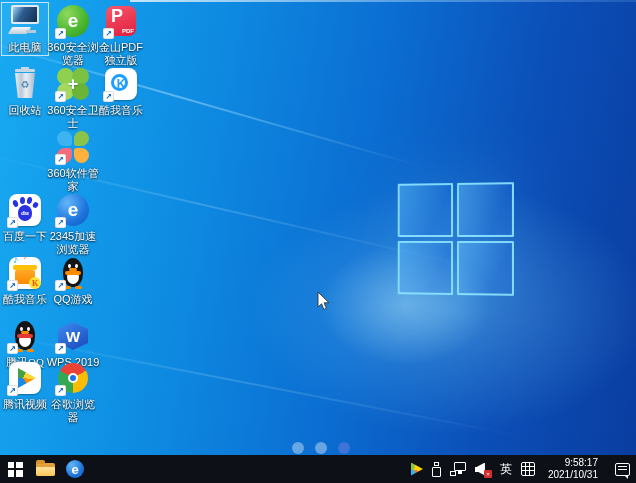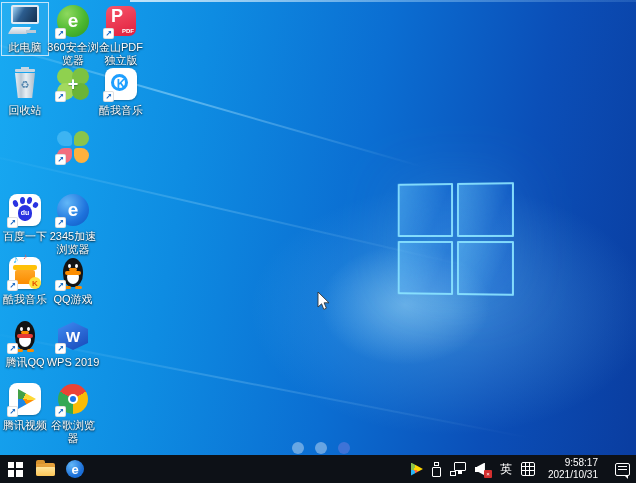--- a/index.html
+++ b/index.html
@@ -29,22 +29,22 @@
     background:linear-gradient(115deg,rgba(110,200,252,.45),rgba(35,115,225,.22) 70%); }
 
   
   .pdot { position:absolute; top:442px; width:12px; height:12px; border-radius:50%; }
   .pd1 { left:292px; background:rgba(255,255,255,.38); }
   .pd2 { left:315px; background:rgba(255,255,255,.38); }
   .pd3 { left:338px; background:rgba(72,118,216,.85); }
 
   
   .cell { position:absolute; width:46px; text-align:center; cursor:default; }
-  .c1{left:2px;} .c2{left:50px;} .c3{left:98px;}
-  .r1{top:3px;} .r2{top:66px;} .r3{top:129px;} .r4{top:192px;} .r5{top:255px;} .r6{top:318px;} .r7{top:381px;}
+  .c1{left:2px;font-family:Liberation Serif, serif;} .c2{left:50px;} .c3{left:98px;}
+  .r1{top:3px;} .r2{top:66px;} .r3{top:129px;} .r4{top:192px;} .r5{top:255px;} .r6{top:318px;} .r7{top:360px;}
   .sel { outline:1px solid rgba(225,240,252,.85); outline-offset:0;
          background:rgba(255,255,255,.06); height:52px; }
   .lbl { margin:2px 0 0 -4px; width:54px; font-size:11px; line-height:13px; color:#fff;
          text-shadow:0 1px 2px rgba(0,0,0,.8),0 0 2px rgba(0,0,0,.5); }
   .ic { width:36px; height:36px; margin:0 auto; position:relative; }
   .sc { position:absolute; left:0; bottom:0; width:11px; height:11px; background:#fff;
         border-radius:2px; border:1px solid rgba(0,0,0,.12); display:flex; align-items:center;
         justify-content:center; font-size:8px; font-weight:bold; color:#1565c0; }
   .sc::before { content:"\2197"; }
   .tile { position:absolute; inset:2px; background:#fff; border-radius:8px;
@@ -256,20 +256,21 @@
 
   <div class="cell c2 r2">
     <div class="ic i-ws">
       <div class="pt p1"></div>
         <div class="pt p2"></div>
         <div class="pt p3"></div>
         <div class="pt p4"></div>
       <div class="cglyph">+</div>
       <span class="sc"></span>
     </div>
+    <div class="lbl">360安全卫士</div>
   </div>
 
   <div class="cell c3 r2">
     <div class="ic i-kugou">
       <div class="tile"></div>
         <div class="ring"></div>
       <div class="cglyph">K</div>
       <span class="sc"></span>
     </div>
     <div class="lbl">酷我音乐</div>
@@ -277,20 +278,21 @@
 
 
   <div class="cell c2 r3">
     <div class="ic i-mgr">
       <div class="pt m1"></div>
         <div class="pt m2"></div>
         <div class="pt m3"></div>
         <div class="pt m4"></div>
       <span class="sc"></span>
     </div>
+    <div class="lbl">360软件管家</div>
   </div>
 
   <div class="cell c1 r4">
     <div class="ic i-baidu">
       <div class="tile"></div>
       <div class="t t1"></div>
         <div class="t t2"></div>
         <div class="t t3"></div>
         <div class="t t4"></div>
       <div class="paw"></div>

